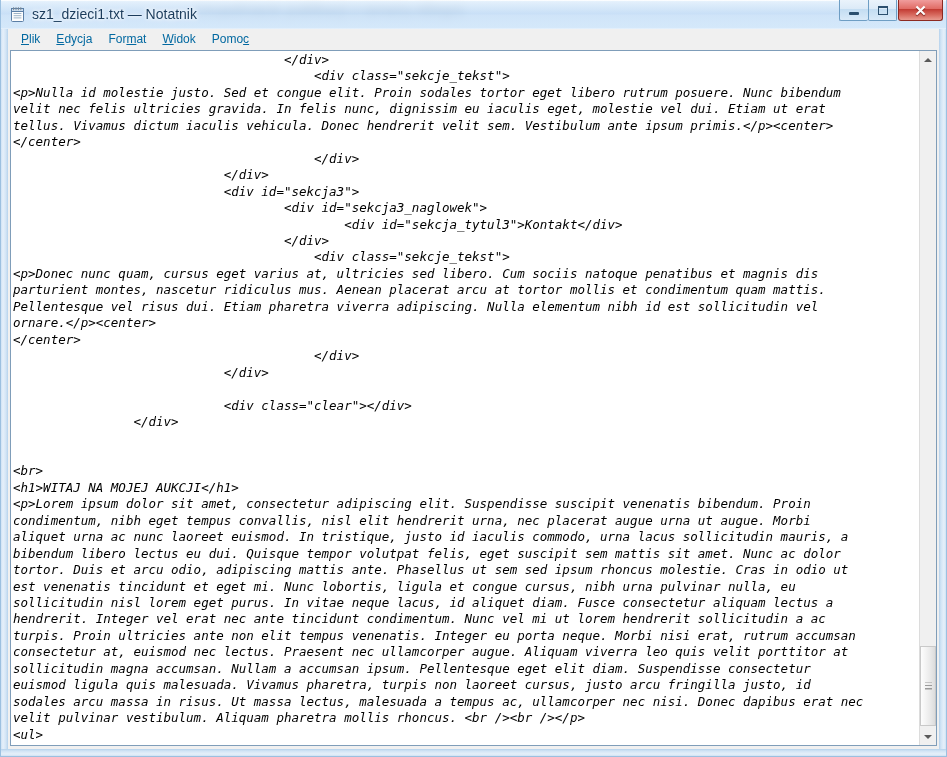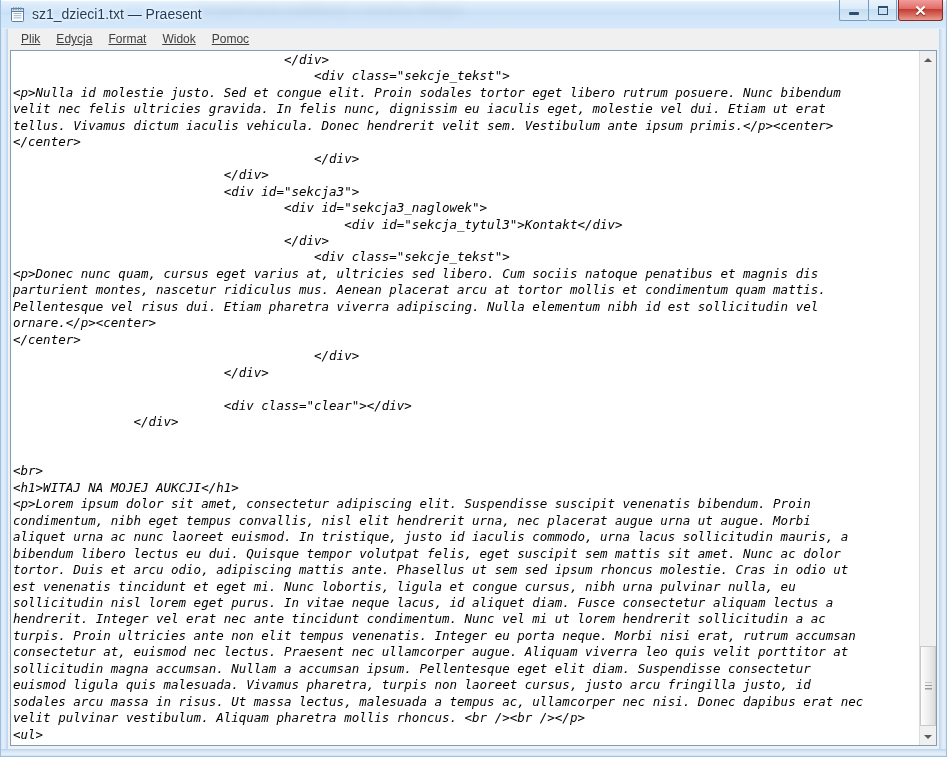--- a/index.html
+++ b/index.html
@@ -204,26 +204,25 @@
     width: 931px;
     height: 21px;
     background: #f0f0f0;
     display: flex;
     align-items: center;
     padding-left: 5px;
     box-sizing: border-box;
   }
   .menu-item {
     font-size: 12px;
-    color: #404040;
+    color: #0369a1;
     padding: 2px 8px 3px 8px;
     white-space: nowrap;
     cursor: default;
     font-family: "Liberation Sans", sans-serif;
-    text-decoration: underline;
   }
   .menu-item u { text-decoration: underline; }
 
   
   #editor-frame {
     position: absolute;
     left: 2px; top: 21px;
     width: 927px;
     height: 696px;
     border: 1px solid #7f9db9;
@@ -335,21 +334,21 @@
         <line x1="4.6" y1="1.2" x2="4.6" y2="4.2" stroke="#7d8a96" stroke-width="1"></line>
         <line x1="7.0" y1="1.2" x2="7.0" y2="4.2" stroke="#7d8a96" stroke-width="1"></line>
         <line x1="9.4" y1="1.2" x2="9.4" y2="4.2" stroke="#7d8a96" stroke-width="1"></line>
         <line x1="11.8" y1="1.2" x2="11.8" y2="4.2" stroke="#7d8a96" stroke-width="1"></line>
         <line x1="4.6" y1="7.5" x2="12.4" y2="7.5" stroke="#9fb5c8" stroke-width="1"></line>
         <line x1="4.6" y1="9.7" x2="12.4" y2="9.7" stroke="#9fb5c8" stroke-width="1"></line>
         <line x1="4.6" y1="11.9" x2="12.4" y2="11.9" stroke="#9fb5c8" stroke-width="1"></line>
       </svg>
     </span>
 
-    <div id="title-text">sz1_dzieci1.txt — Praesent</div>
+    <div id="title-text">sz1_dzieci1.txt — Notatnik</div>
 
     <div id="caption-buttons">
       <div class="capbtn min">
         <span class="capbtn-glyph">
           <span class="min-glyph"></span>
         </span>
       </div>
       <div class="capbtn max">
         <span class="capbtn-glyph">
           <span class="max-glyph"></span>

